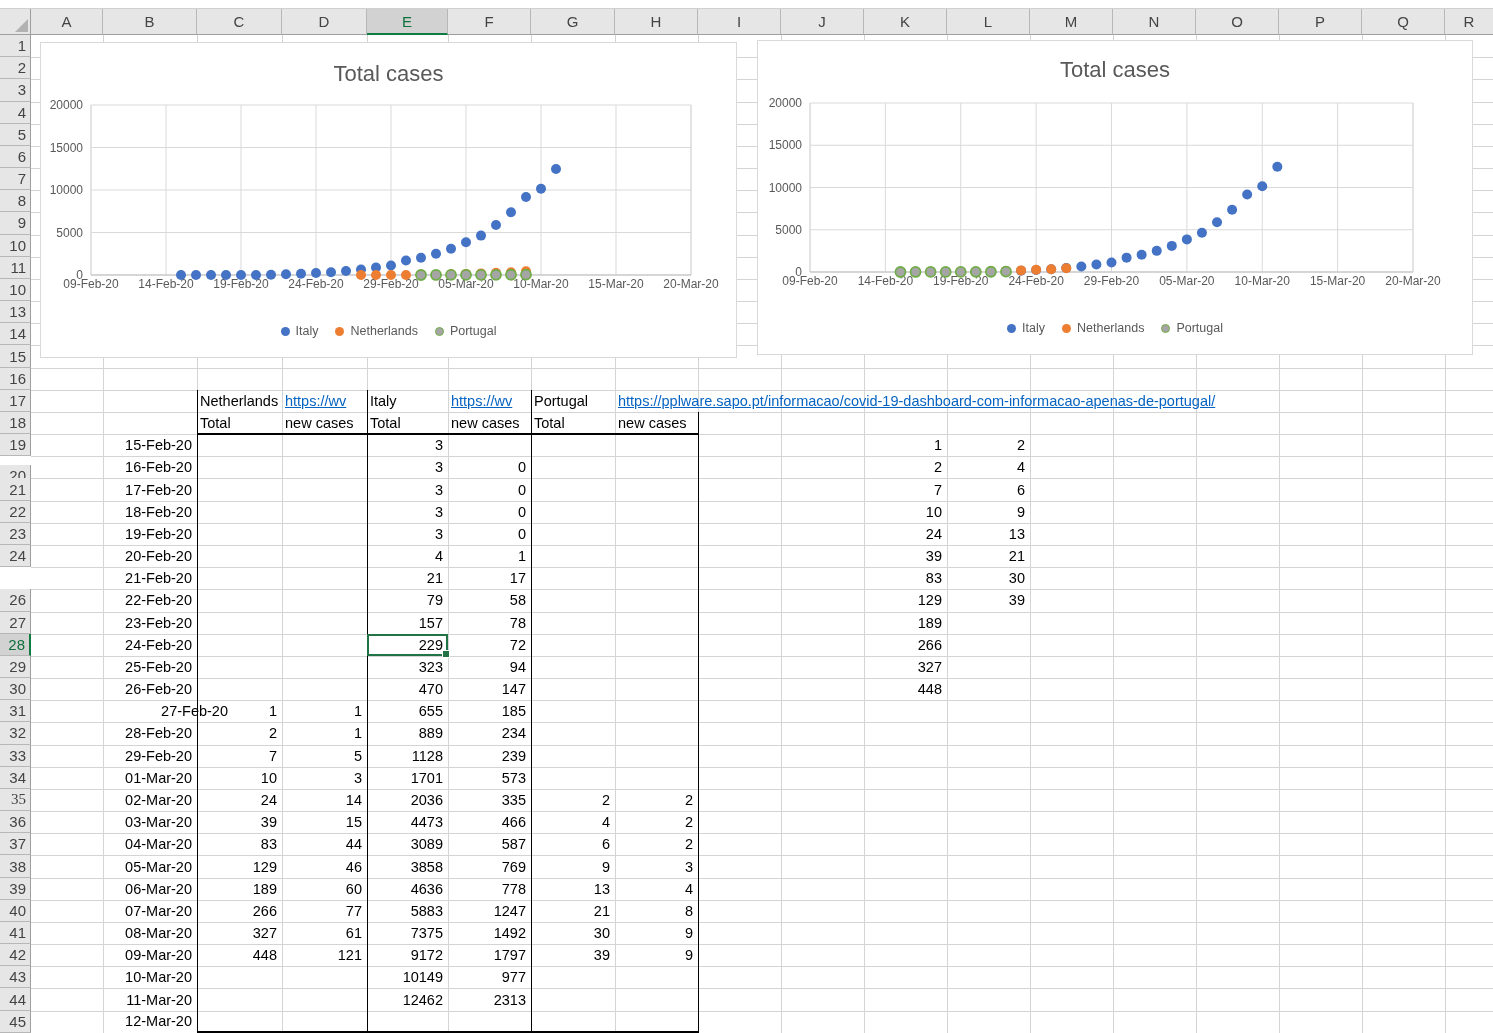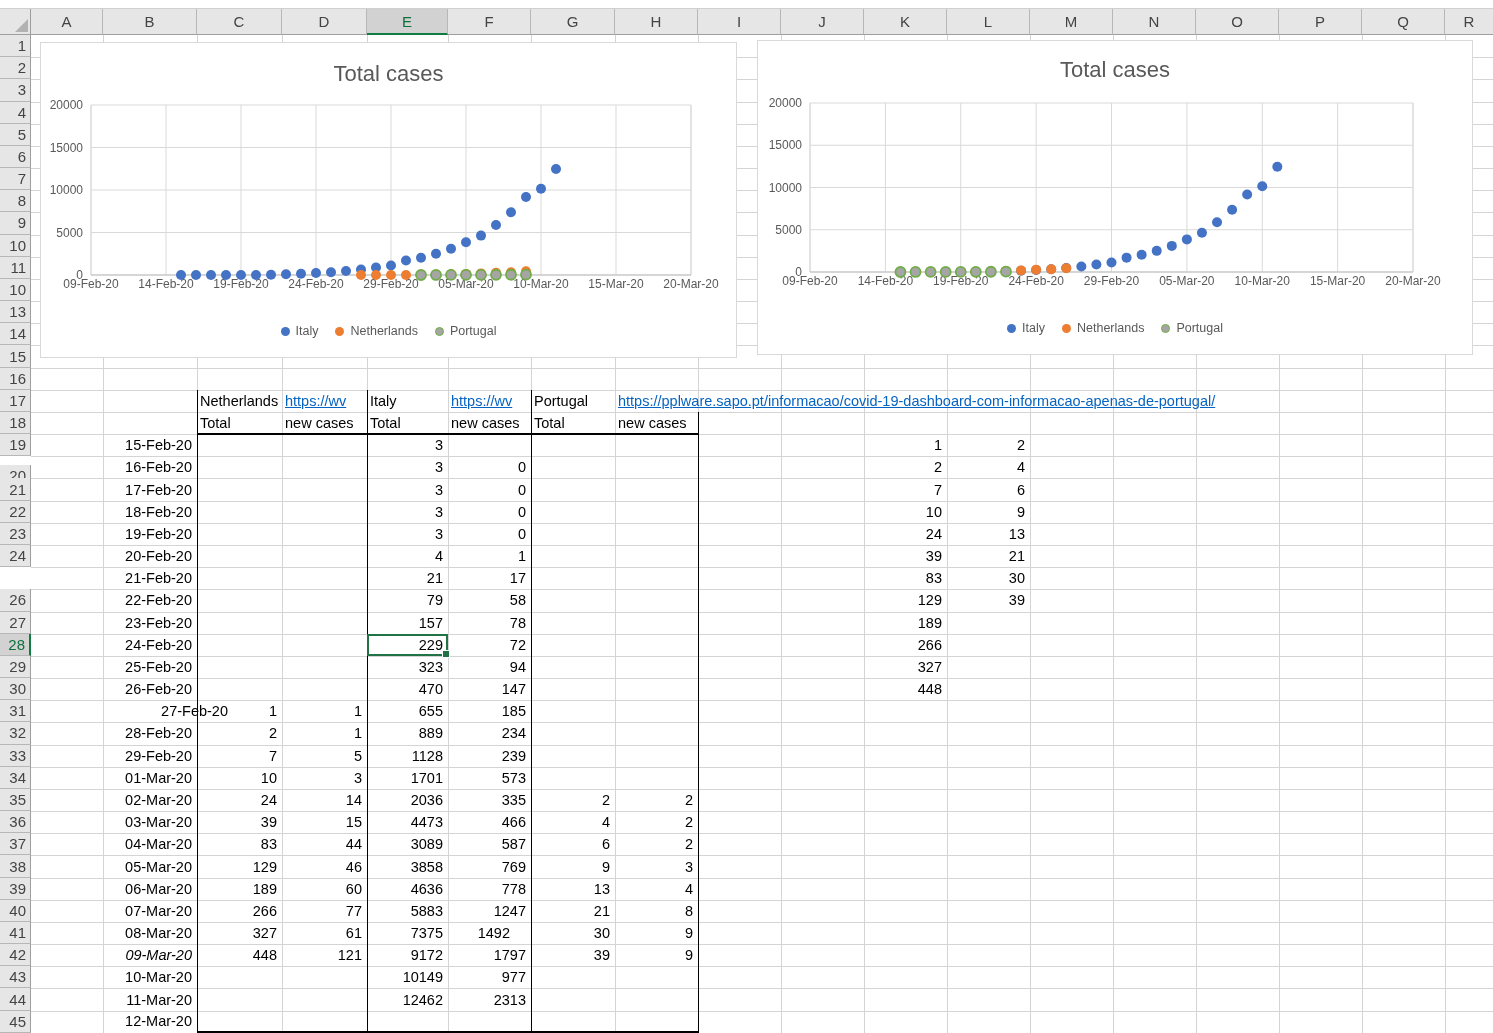--- a/index.html
+++ b/index.html
@@ -101,21 +101,21 @@
       <div class="rhcell" style="top: 567.176px; height: 22.174px; margin-top: 47px;">25</div>
       <div class="rhcell" style="top: 589.35px; height: 22.174px;">26</div>
       <div class="rhcell" style="top: 611.524px; height: 22.174px;">27</div>
       <div class="rhcell sel" style="top: 633.698px; height: 22.174px;">28</div>
       <div class="rhcell" style="top: 655.872px; height: 22.174px;">29</div>
       <div class="rhcell" style="top: 678.046px; height: 22.174px;">30</div>
       <div class="rhcell" style="top: 700.22px; height: 22.174px;">31</div>
       <div class="rhcell" style="top: 722.394px; height: 22.174px;">32</div>
       <div class="rhcell" style="top: 744.568px; height: 22.174px;">33</div>
       <div class="rhcell" style="top: 766.742px; height: 22.174px;">34</div>
-      <div class="rhcell" style="top: 788.916px; height: 22.174px;">35</div>
+      <div class="rhcell" style="top: 788.916px; height: 22.174px; font-family: Liberation Serif, serif;">35</div>
       <div class="rhcell" style="top: 811.09px; height: 22.174px;">36</div>
       <div class="rhcell" style="top: 833.264px; height: 22.174px;">37</div>
       <div class="rhcell" style="top: 855.438px; height: 22.174px;">38</div>
       <div class="rhcell" style="top: 877.612px; height: 22.174px;">39</div>
       <div class="rhcell" style="top: 899.786px; height: 22.174px;">40</div>
       <div class="rhcell" style="top: 921.96px; height: 22.174px;">41</div>
       <div class="rhcell" style="top: 944.134px; height: 22.174px;">42</div>
       <div class="rhcell" style="top: 966.308px; height: 22.174px;">43</div>
       <div class="rhcell" style="top: 988.482px; height: 22.174px;">44</div>
       <div class="rhcell" style="top: 1010.66px; height: 22.174px;">45</div>
@@ -309,24 +309,24 @@
       <div class="cell right" style="left: 166px; width: 85px; top: 864.786px; height: 22.174px;">266</div>
       <div class="cell right" style="left: 251px; width: 85px; top: 864.786px; height: 22.174px;">77</div>
       <div class="cell right" style="left: 336px; width: 81px; top: 864.786px; height: 22.174px;">5883</div>
       <div class="cell right" style="left: 417px; width: 83px; top: 864.786px; height: 22.174px;">1247</div>
       <div class="cell right" style="left: 500px; width: 84px; top: 864.786px; height: 22.174px;">21</div>
       <div class="cell right" style="left: 584px; width: 83px; top: 864.786px; height: 22.174px;">8</div>
       <div class="cell right" style="left: 72px; width: 94px; top: 886.96px; height: 22.174px;">08-Mar-20</div>
       <div class="cell right" style="left: 166px; width: 85px; top: 886.96px; height: 22.174px;">327</div>
       <div class="cell right" style="left: 251px; width: 85px; top: 886.96px; height: 22.174px;">61</div>
       <div class="cell right" style="left: 336px; width: 81px; top: 886.96px; height: 22.174px;">7375</div>
-      <div class="cell right" style="left: 401px; width: 83px; top: 886.96px; height: 22.174px;">1492</div>
+      <div class="cell right" style="left: 417px; width: 83px; top: 886.96px; height: 22.174px;">1492</div>
       <div class="cell right" style="left: 500px; width: 84px; top: 886.96px; height: 22.174px;">30</div>
       <div class="cell right" style="left: 584px; width: 83px; top: 886.96px; height: 22.174px;">9</div>
-      <div class="cell right" style="left: 72px; width: 94px; top: 909.134px; height: 22.174px; font-style: italic;">09-Mar-20</div>
+      <div class="cell right" style="left: 72px; width: 94px; top: 909.134px; height: 22.174px;">09-Mar-20</div>
       <div class="cell right" style="left: 166px; width: 85px; top: 909.134px; height: 22.174px;">448</div>
       <div class="cell right" style="left: 251px; width: 85px; top: 909.134px; height: 22.174px;">121</div>
       <div class="cell right" style="left: 336px; width: 81px; top: 909.134px; height: 22.174px; text-align: right;">9172</div>
       <div class="cell right" style="left: 417px; width: 83px; top: 909.134px; height: 22.174px;">1797</div>
       <div class="cell right" style="left: 500px; width: 84px; top: 909.134px; height: 22.174px;">39</div>
       <div class="cell right" style="left: 584px; width: 83px; top: 909.134px; height: 22.174px;">9</div>
       <div class="cell right" style="left: 72px; width: 94px; top: 931.308px; height: 22.174px;">10-Mar-20</div>
       <div class="cell right" style="left: 336px; width: 81px; top: 931.308px; height: 22.174px;">10149</div>
       <div class="cell right" style="left: 417px; width: 83px; top: 931.308px; height: 22.174px;">977</div>
       <div class="cell right" style="left: 72px; width: 94px; top: 953.482px; height: 22.174px;">11-Mar-20</div>

